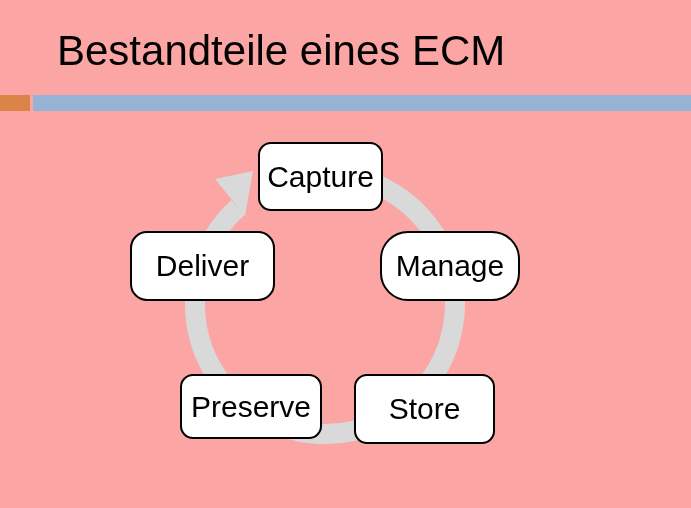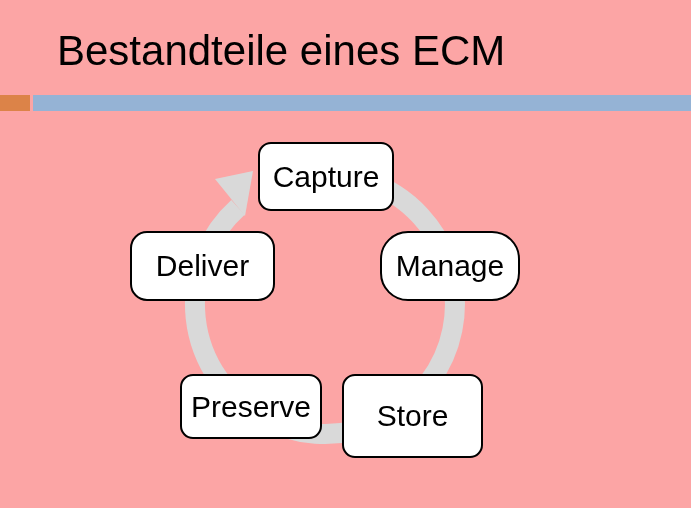--- a/index.html
+++ b/index.html
@@ -60,23 +60,23 @@
     align-items: center;
     justify-content: center;
     z-index: 2;
   }
   .cycle-node .node-label {
     font-size: 30px;
     color: #000000;
     line-height: 1;
     white-space: nowrap;
   }
-  .node-capture  { left: 258px; top: 142px; width: 136px; height: 69px; }
+  .node-capture  { left: 258px; top: 142px; width: 125px; height: 69px; }
   .node-manage   { left: 380px; top: 231px; width: 140px; height: 70px; border-radius: 28px; }
-  .node-store    { left: 342px; top: 374px; width: 141px; height: 84px; }
+  .node-store    { left: 354px; top: 374px; width: 141px; height: 70px; }
   .node-preserve { left: 180px; top: 374px; width: 142px; height: 65px; }
   .node-deliver  { left: 130px; top: 231px; width: 145px; height: 70px; border-radius: 17px; }
 </style>
 </head>
 <body>
 
 <div class="slide">
 
   <div class="slide-title" style="color: rgb(0, 0, 0);">Bestandteile eines ECM</div>
 

